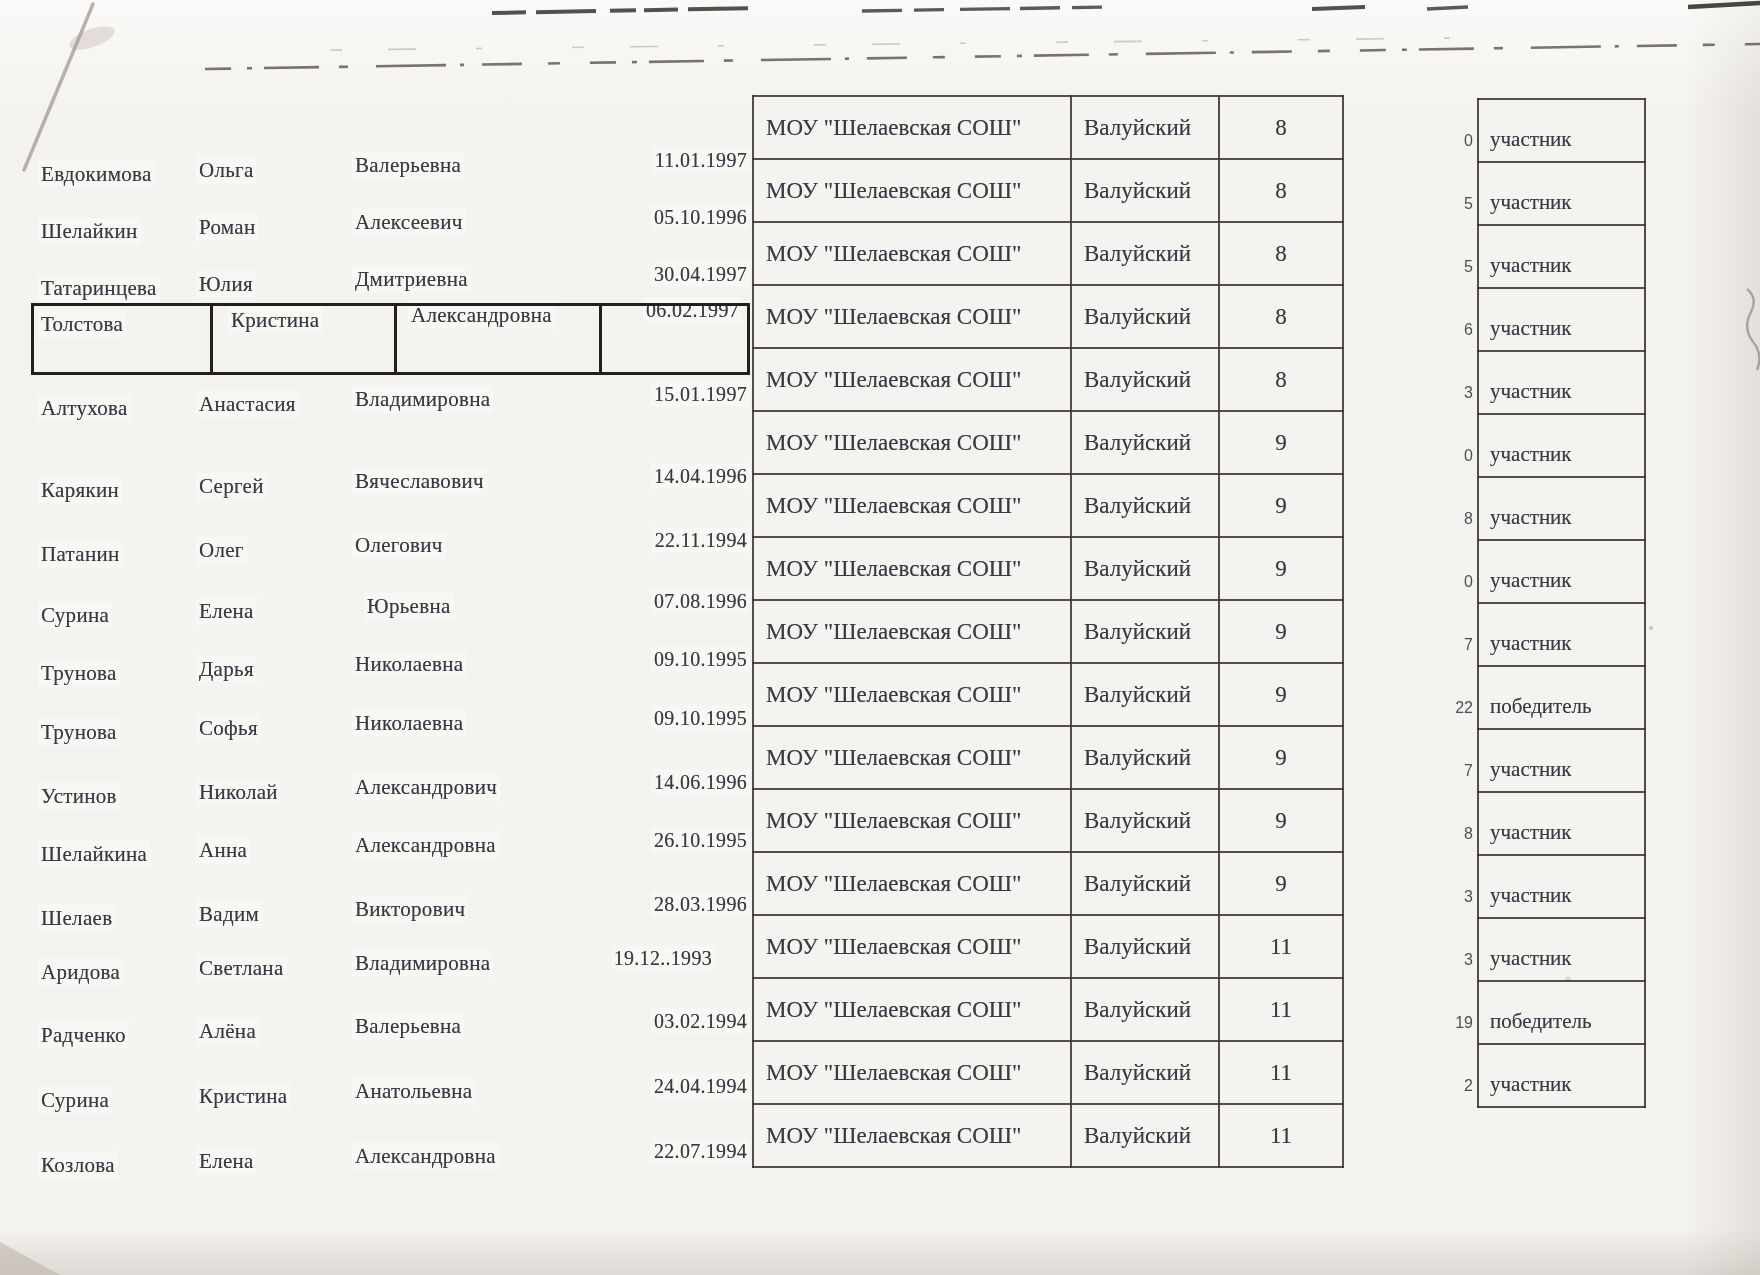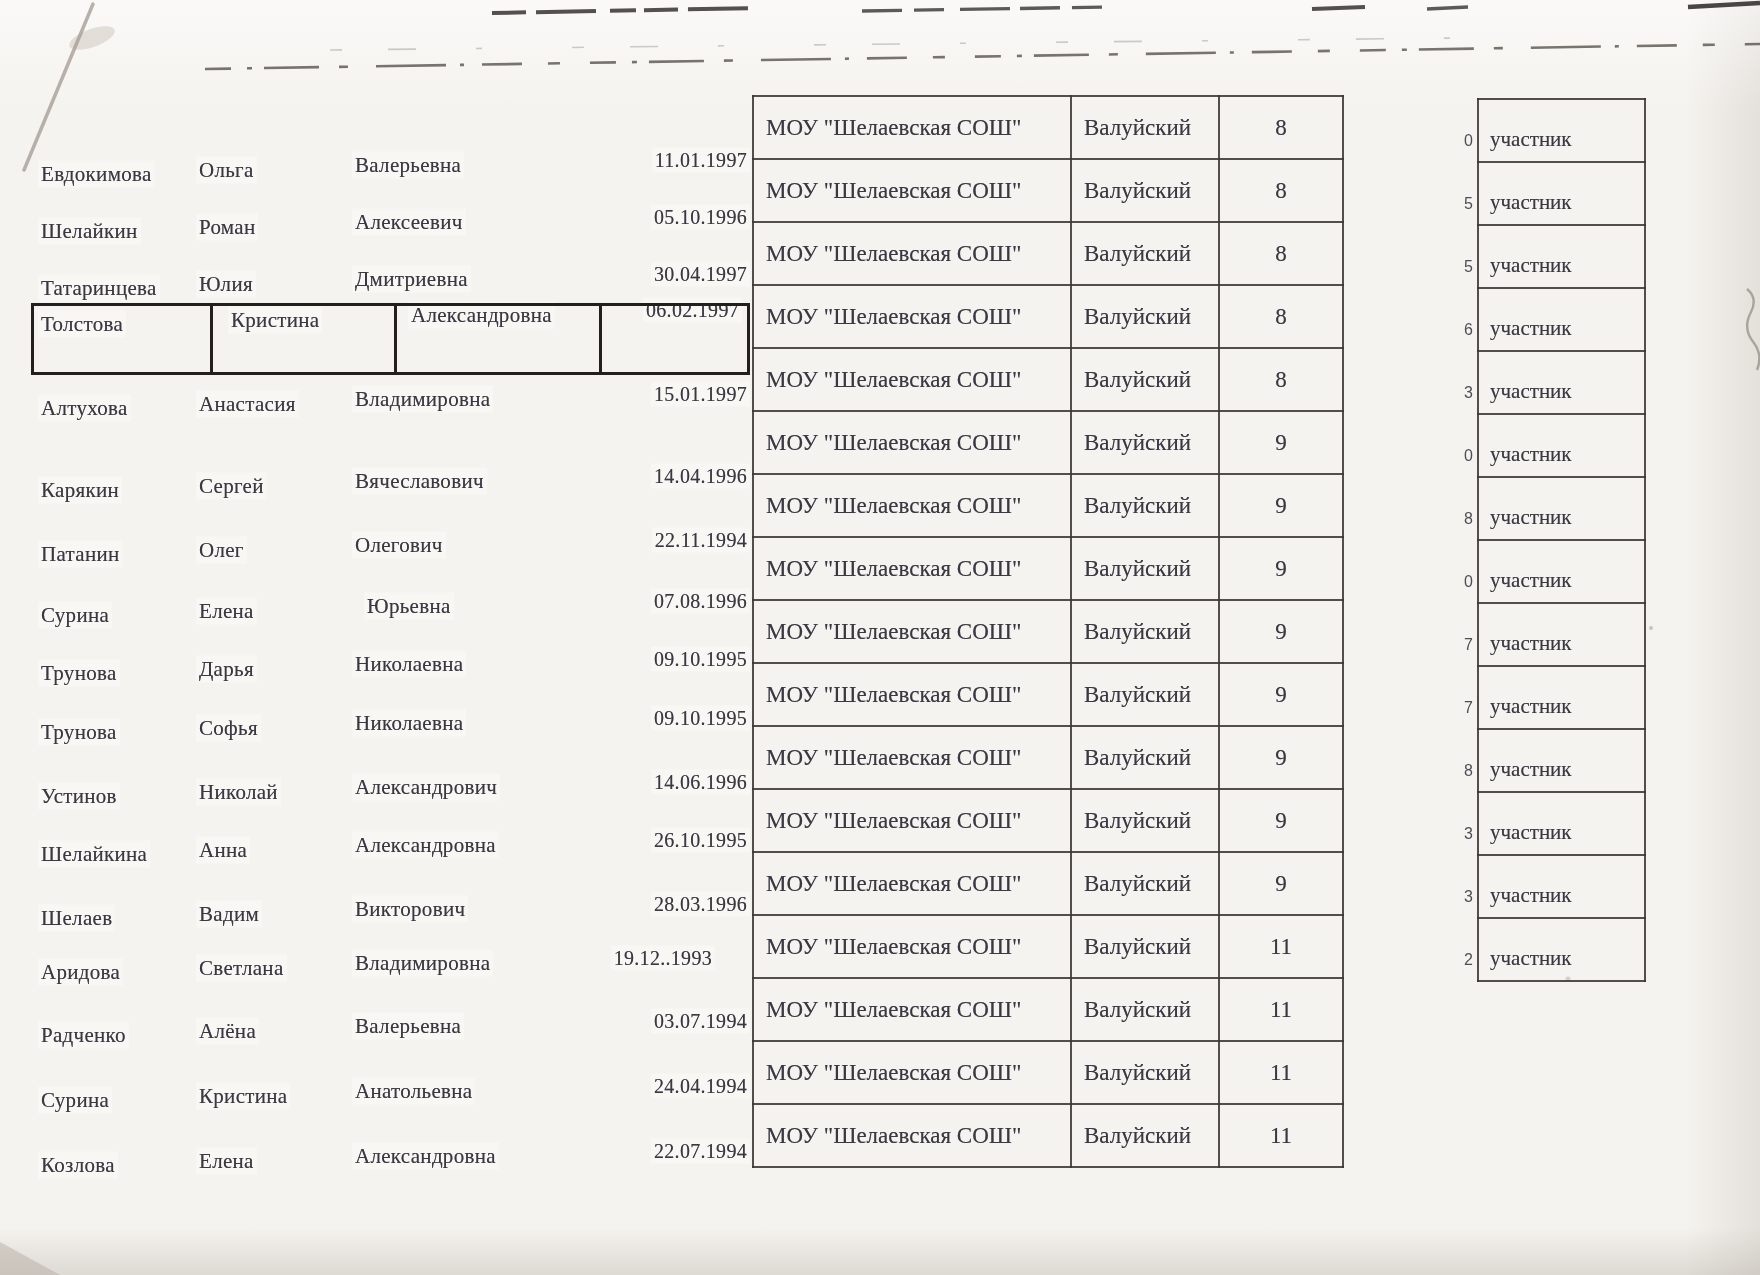--- a/index.html
+++ b/index.html
@@ -142,21 +142,21 @@
       <span class="ncell" data-name="first-name-cell" style="left: 196px; top: 914px;">Вадим</span>
       <span class="ncell" data-name="patronymic-cell" style="left: 352px; top: 909px;">Викторович</span>
       <span class="ncell" data-name="birthdate-cell" style="right: 1010px; top: 904px;">28.03.1996</span>
       <span class="ncell" data-name="surname-cell" style="left: 38px; top: 972px;">Аридова</span>
       <span class="ncell" data-name="first-name-cell" style="left: 196px; top: 968px;">Светлана</span>
       <span class="ncell" data-name="patronymic-cell" style="left: 352px; top: 963px;">Владимировна</span>
       <span class="ncell" data-name="birthdate-cell" style="right: 1045px; top: 958px;">19.12..1993</span>
       <span class="ncell" data-name="surname-cell" style="left: 38px; top: 1035px;">Радченко</span>
       <span class="ncell" data-name="first-name-cell" style="left: 196px; top: 1031px;">Алёна</span>
       <span class="ncell" data-name="patronymic-cell" style="left: 352px; top: 1026px;">Валерьевна</span>
-      <span class="ncell" data-name="birthdate-cell" style="right: 1010px; top: 1021px;">03.07.1994</span>
+      <span class="ncell" data-name="birthdate-cell" style="right: 1010px; top: 1021px;">03.02.1994</span>
       <span class="ncell" data-name="surname-cell" style="left: 38px; top: 1100px;">Сурина</span>
       <span class="ncell" data-name="first-name-cell" style="left: 196px; top: 1096px;">Кристина</span>
       <span class="ncell" data-name="patronymic-cell" style="left: 352px; top: 1091px;">Анатольевна</span>
       <span class="ncell" data-name="birthdate-cell" style="right: 1010px; top: 1086px;">24.04.1994</span>
       <span class="ncell" data-name="surname-cell" style="left: 38px; top: 1165px;">Козлова</span>
       <span class="ncell" data-name="first-name-cell" style="left: 196px; top: 1161px;">Елена</span>
       <span class="ncell" data-name="patronymic-cell" style="left: 352px; top: 1156px;">Александровна</span>
       <span class="ncell" data-name="birthdate-cell" style="right: 1010px; top: 1151px;">22.07.1994</span>
     </div>
 
@@ -288,34 +288,42 @@
         </tr>
         <tr data-name="results-table-row">
           <td class="c-score" data-name="score-cell">0</td>
           <td class="c-status" data-name="status-cell">участник</td>
         </tr>
         <tr data-name="results-table-row">
           <td class="c-score" data-name="score-cell">7</td>
           <td class="c-status" data-name="status-cell">участник</td>
         </tr>
         <tr data-name="results-table-row">
+          <td class="c-score" data-name="score-cell">22</td>
+          <td class="c-status" data-name="status-cell">победитель</td>
+        </tr>
+        <tr data-name="results-table-row">
           <td class="c-score" data-name="score-cell">7</td>
           <td class="c-status" data-name="status-cell">участник</td>
         </tr>
         <tr data-name="results-table-row">
           <td class="c-score" data-name="score-cell">8</td>
           <td class="c-status" data-name="status-cell">участник</td>
         </tr>
         <tr data-name="results-table-row">
           <td class="c-score" data-name="score-cell">3</td>
           <td class="c-status" data-name="status-cell">участник</td>
         </tr>
         <tr data-name="results-table-row">
           <td class="c-score" data-name="score-cell">3</td>
           <td class="c-status" data-name="status-cell">участник</td>
+        </tr>
+        <tr data-name="results-table-row">
+          <td class="c-score" data-name="score-cell">19</td>
+          <td class="c-status" data-name="status-cell">победитель</td>
         </tr>
         <tr data-name="results-table-row">
           <td class="c-score" data-name="score-cell">2</td>
           <td class="c-status" data-name="status-cell">участник</td>
         </tr>
       </tbody>
   </table>
 
 </div>
 

